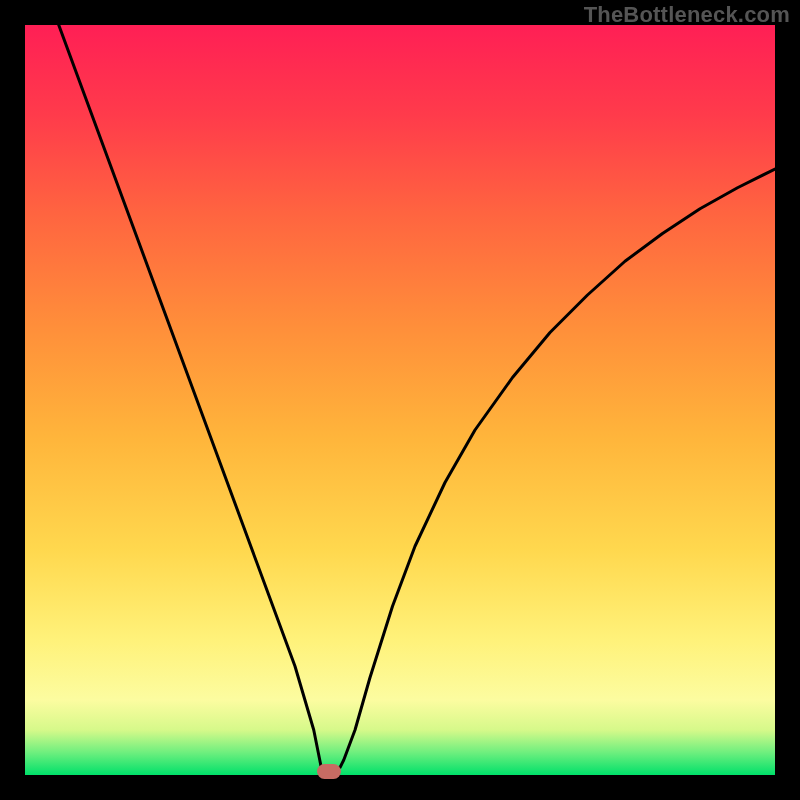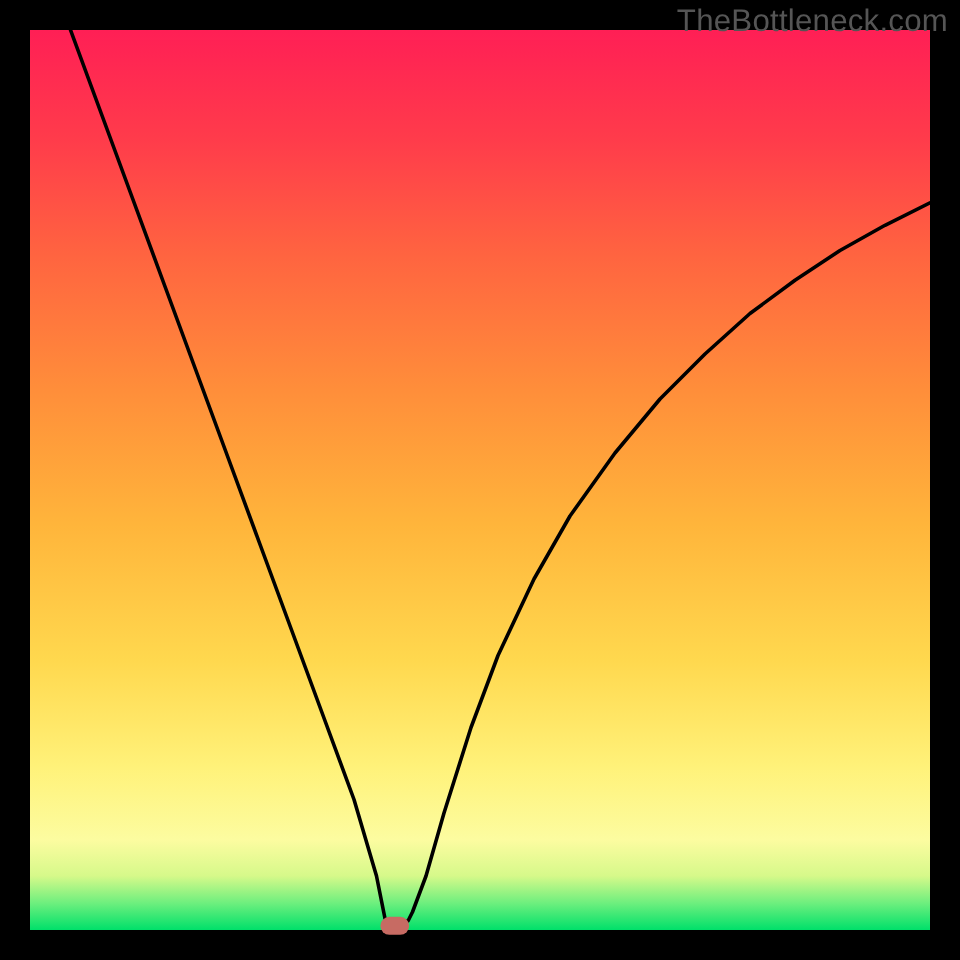--- a/index.html
+++ b/index.html
@@ -24,22 +24,22 @@
     left: 0;
     top: 0;
     width: 750px;
     height: 750px;
   }
   .watermark {
     position: absolute;
     top: 2px;
     right: 10px;
     color: #555555;
-    font-size: 26px;
-    font-weight: 400;
+    font-size: 22px;
+    font-weight: 700;
     letter-spacing: 0.2px;
     user-select: none;
   }
   svg {
     display: block;
   }
   .marker {
     position: absolute;
     width: 24px;
     height: 15px;

